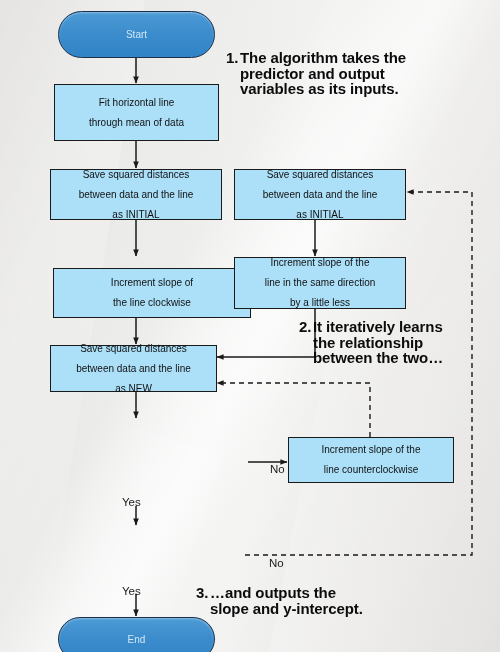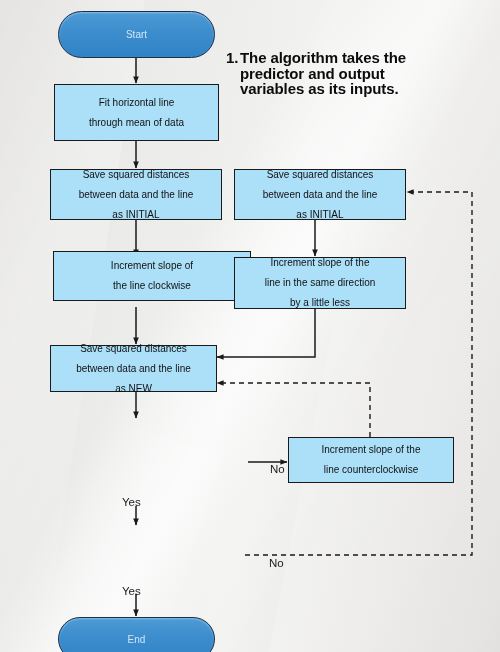--- a/index.html
+++ b/index.html
@@ -156,21 +156,21 @@
 between data and the line
 as INITIAL</span>
   </div>
 
   <div class="node process" style="left:234px; top:169px; width:172px; height:51px;">
     <span style="white-space:pre-line;">Save squared distances
 between data and the line
 as INITIAL</span>
   </div>
 
-  <div class="node process" style="left:53px; top:251px; width:198px; height:50px;">
+  <div class="node process" style="left:53px; top:268px; width:198px; height:50px;">
     <span style="white-space:pre-line;">Increment slope of
 the line clockwise</span>
   </div>
 
   <div class="node process" style="left:234px; top:257px; width:172px; height:52px;">
     <span style="white-space:pre-line;">Increment slope of the
 line in the same direction
 by a little less</span>
   </div>
 
@@ -193,15 +193,21 @@
 
   <div class="edgelabel" style="left:253px; top:463px;">No</div>
   <div class="edgelabel" style="left:105px; top:496px;">Yes</div>
   <div class="edgelabel" style="left:252px; top:557px;">No</div>
   <div class="edgelabel" style="left:105px; top:585px;">Yes</div>
 
   <div class="annotation" style="left:226px; top:50px; width:200px;">
     <span style="display:inline-block; vertical-align:top; width:14px;">1.</span><span style="display:inline-block; vertical-align:top; width:175px; white-space:pre-line;">The algorithm takes the predictor and output variables as its inputs.</span>
   </div>
 
-
+  <div class="annotation" style="left:299px; top:319px; width:176px;">
+    <span style="display:inline-block; vertical-align:top; width:14px;">2.</span><span style="display:inline-block; vertical-align:top; width:152px; white-space:pre-line;">It iteratively learns the relationship between the two…</span>
+  </div>
+
+  <div class="annotation" style="left:196px; top:585px; width:190px;">
+    <span style="display:inline-block; vertical-align:top; width:14px;">3.</span><span style="display:inline-block; vertical-align:top; width:168px; white-space:pre-line;">…and outputs the slope and y-intercept.</span>
+  </div>
 
 </div>
 
 </body></html>

